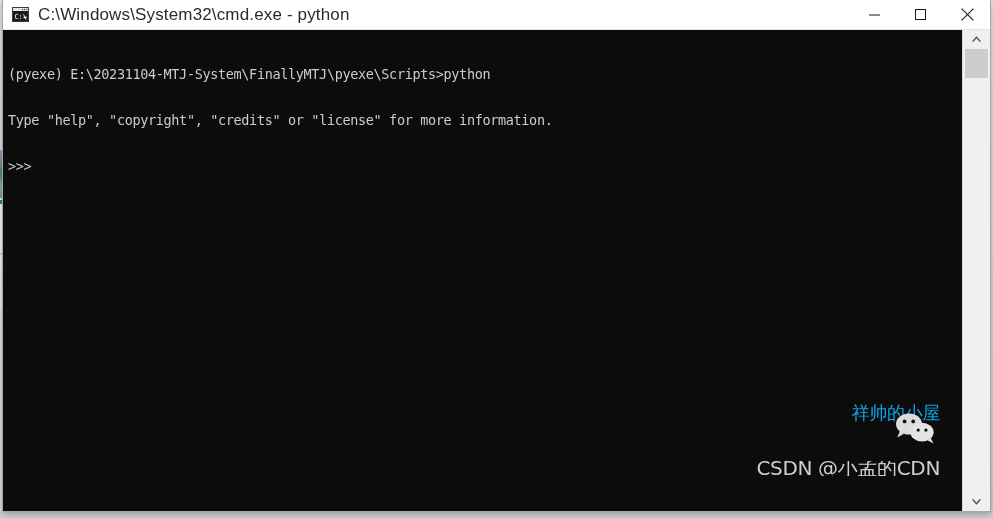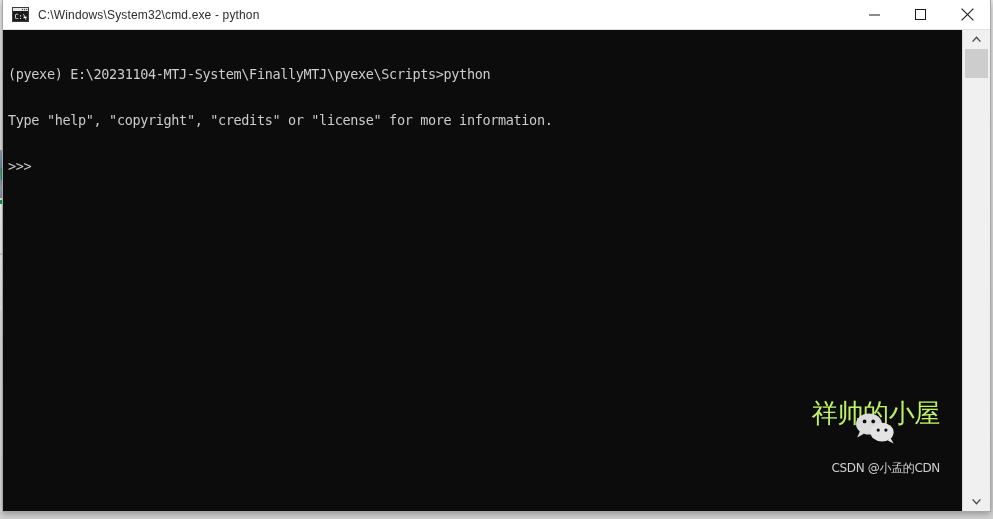--- a/index.html
+++ b/index.html
@@ -101,21 +101,21 @@
   }
   #title-icon {
     width: 17px;
     height: 15px;
     margin-left: 9px;
     margin-right: 9px;
     flex: 0 0 auto;
     position: relative;
   }
   #title-text {
-    font-size: 12px;
+    font-size: 17px;
     color: #2b2b2b;
     letter-spacing: 0.15px;
     white-space: nowrap;
     flex: 1 1 auto;
   }
   .win-btn {
     width: 46px;
     height: 29px;
     display: flex;
     align-items: center;
@@ -164,28 +164,28 @@
     gap: 9px;
   }
   #wm-logo {
     width: 42px;
     height: 32px;
     position: relative;
     flex: 0 0 auto;
   }
   #wm-title {
     font-family: "DejaVu Sans", sans-serif;
-    font-size: 26px;
-    color: #bef264;
+    font-size: 18px;
+    color: #0ea5e9;
     line-height: 30px;
     white-space: nowrap;
   }
   #wm-sub {
     font-family: "DejaVu Sans", sans-serif;
-    font-size: 12px;
+    font-size: 20px;
     color: #cfcfcf;
     margin-top: 1px;
     white-space: nowrap;
     overflow: hidden;
   }
 
   
   #scrollbar {
     width: 27px;
     min-width: 27px;

